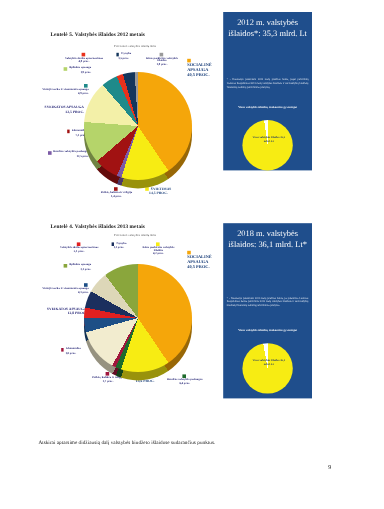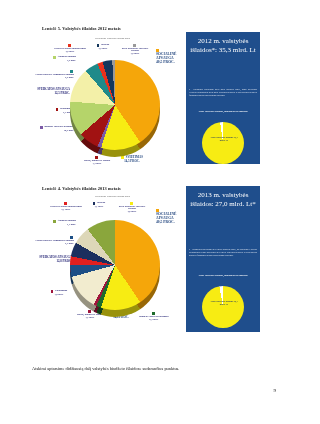--- a/index.html
+++ b/index.html
@@ -161,21 +161,21 @@
           #a11212 203.0deg 229.3deg,
           #b5d46a 229.3deg 274.3deg,
           #f3f0a8 274.3deg 319.3deg,
           #1f8a8a 319.3deg 336.9deg,
           #e8311c 336.9deg 343.8deg,
           #14365c 343.8deg 356.4deg,
           #9a9a9a 356.4deg 360deg);"></div>
     </div>
   </div>
 
-  <div class="panel" style="left:186px;top:32px;width:74px;height:132px">
+  <div class="panel" style="left:186px;top:10px;width:74px;height:132px">
     <div class="panel-hd" style="top:5px">2012 m. valstybės išlaidos*: 35,3 mlrd. Lt</div>
     <div class="panel-note" style="top:56px">* - Duomenys pateikiami 2012 metų pradžios būkle, pagal patvirtintą Lietuvos Respublikos 2012 metų valstybės biudžeto ir savivaldybių biudžetų finansinių rodiklių patvirtinimo įstatymą.</div>
     <div class="panel-sub" style="top:78px">Visos valstybės išlaidos, tenkančios gyventojui</div>
     <div class="mini-pie" style="left:16px;top:90px;width:42px;height:42px;
          background:conic-gradient(from 0deg,#f7ec13 0deg 352deg,#ffffff 352deg 360deg);"></div>
     <div class="mini-cap" style="left:22px;top:104px;width:32px">Visos valstybės išlaidos 35,3 mlrd. Lt</div>
   </div>
 
   <div class="sec-title" style="top:186px">Lentelė 4. Valstybės išlaidos 2013 metais</div>
 
@@ -263,21 +263,21 @@
           #f2eccf 208.5deg 254.6deg,
           #1d4f86 254.6deg 270.1deg,
           #e02020 270.1deg 281.2deg,
           #1b2f5e 281.2deg 299.6deg,
           #ddd7b8 299.6deg 322.6deg,
           #8aa63c 322.6deg 360deg);"></div>
     </div>
   </div>
 
   <div class="panel" style="left:186px;top:186px;width:74px;height:146px">
-    <div class="panel-hd" style="top:5px">2013 m. valstybės išlaidos: 27,0 mlrd. Lt*</div>
+    <div class="panel-hd" style="top:5px">2018 m. valstybės išlaidos: 36,1 mlrd. Lt*</div>
     <div class="panel-note" style="top:62px">* - Duomenys pateikiami 2013 metų pradžios būkle, po pateikimo Lietuvos Respublikos Seime patvirtinto 2013 metų valstybės biudžeto ir savivaldybių biudžetų finansinių rodiklių patvirtinimo įstatymo.</div>
     <div class="panel-sub" style="top:88px">Visos valstybės išlaidos, tenkančios gyventojui</div>
     <div class="mini-pie" style="left:16px;top:100px;width:42px;height:42px;
          background:conic-gradient(from 0deg,#f7ec13 0deg 350deg,#ffffff 350deg 360deg);"></div>
     <div class="mini-cap" style="left:22px;top:114px;width:32px">Visos valstybės išlaidos 36,1 mlrd. Lt</div>
   </div>
 
   <div class="footer-line">Atskirai aptarsime didžiausią dalį valstybės biudžeto išlaidose sudarančius punktus.</div>
   <div class="page-no">9</div>
 

